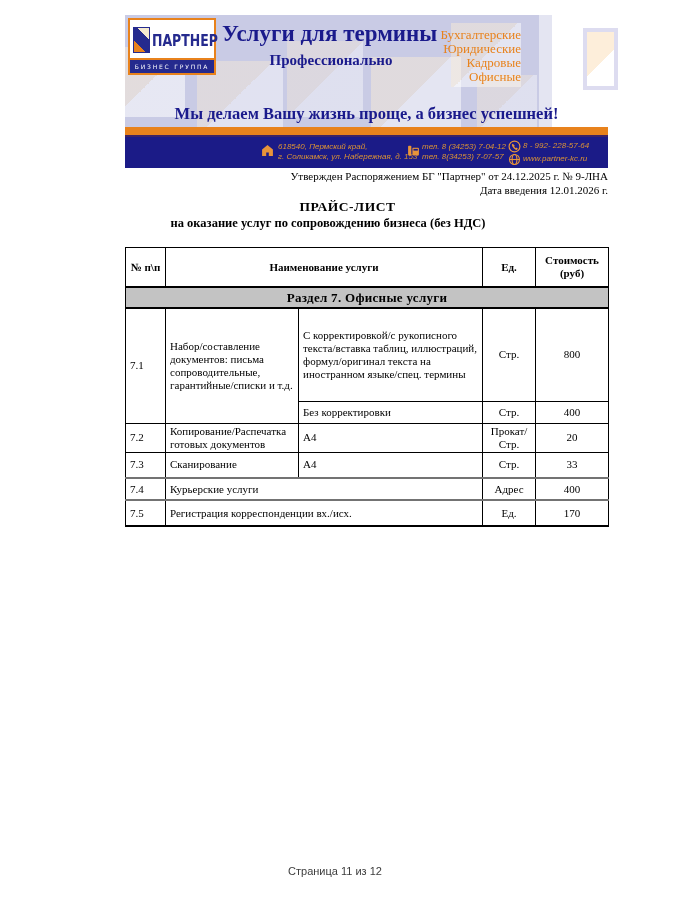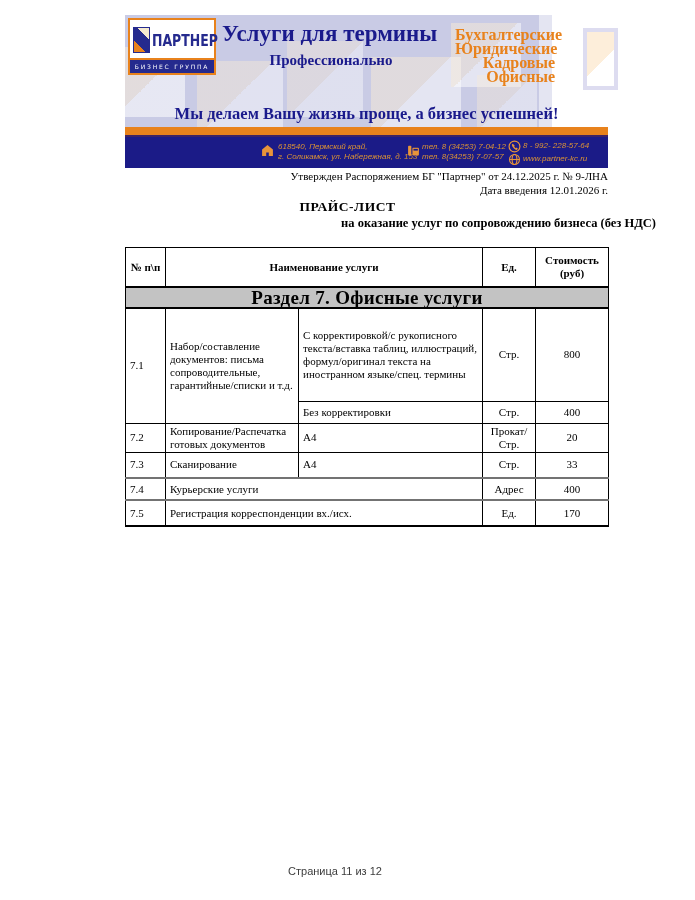--- a/index.html
+++ b/index.html
@@ -23,22 +23,22 @@
   .logo-mark { width:15px; height:24px; flex:0 0 15px; border:1px solid #252a8e; margin-right:2px;
     background:linear-gradient(45deg,#e8821c 30%, #252a8e 30% 70%, #f5ead0 70%); }
   .logo-word { font-family:"DejaVu Sans", sans-serif; font-weight:bold; font-size:16px; color:#252a8e;
     transform:scaleX(0.78); transform-origin:left center; white-space:nowrap; }
   .logo-bottom { height:13px; background:#252a8e; border-top:2px solid #e8821c; color:#fff;
     font-family:"DejaVu Sans", sans-serif; font-size:6px; letter-spacing:1.8px; text-align:center; line-height:13px; }
 
   .header-title { position:absolute; left:97px; top:6px; font-size:23px; font-weight:bold; color:#1a1a8c; z-index:3; white-space:nowrap; }
   .header-subtitle { position:absolute; left:97px; top:37px; width:218px; text-align:center;
     font-size:15px; font-weight:bold; color:#1a1a8c; z-index:3; }
-  .services { position:absolute; left:330px; top:13px; width:100px; text-align:right; z-index:3;
-    font-size:16px; font-weight:bold; color:#e8821c; line-height:14px; }
+  .services { position:absolute; left:296px; top:13px; width:100px; text-align:right; z-index:3;
+    font-size:13px; font-weight:normal; color:#e8821c; line-height:14px; }
   .slogan { position:absolute; left:0; top:89px; width:483px; text-align:center;
     font-size:16.5px; font-weight:bold; color:#1a1a8c; z-index:3; white-space:nowrap; }
 
   
   .contact-bar { position:absolute; left:125px; top:127px; width:483px; height:41px; }
   .contact-stripe { height:8px; background:#e8821c; border-bottom:2px solid #3d2366; }
   .contact-main { position:relative; height:31px; background:#1b1b87; color:#dd9434;
     font-family:"Liberation Sans", sans-serif; font-size:8px; line-height:10px;font-style:italic; }
   .contact-main .ic { position:absolute; width:13px; height:13px; }
   .ic svg { display:block; width:100%; height:100%; }
@@ -49,29 +49,29 @@
   .viber-icon { left:383px; top:3px; width:11px; height:11px; }
   .mobile-text{ position:absolute; left:398px; top:4px; }
   .globe-icon { left:383px; top:16px; width:11px; height:11px; }
   .site-text  { position:absolute; left:398px; top:17px; }
 
   
   .approval { position:absolute; left:125px; top:170px; width:483px; text-align:right;
     font-size:11px; line-height:13.5px; }
   .doc-title { position:absolute; left:0; top:199px; width:695px; text-align:center;
     font-weight:bold; font-size:13.5px; letter-spacing:0.5px; }
-  .doc-subtitle { position:absolute; left:0; top:216px; width:656px; text-align:right;
+  .doc-subtitle { position:absolute; left:0; top:216px; width:656px; text-align:center;
     font-weight:bold; font-size:12.5px; }
 
   
   .price-table { position:absolute; left:125px; top:247px; width:483px;
     border-collapse:collapse; table-layout:fixed; font-size:11px; }
   .price-table th, .price-table td { border:1px solid #000; padding:1px 4px; vertical-align:middle; line-height:13px; }
   .price-table th { font-weight:bold; text-align:center; height:36px; border-bottom:2px solid #000; }
-  .section-row td { background:#c3c3c3; font-weight:bold; font-size:19px; text-align:center;
+  .section-row td { background:#c3c3c3; font-weight:bold; font-size:13px; text-align:center;
     height:17px; border-top:2px solid #000; border-bottom:2px solid #000; letter-spacing:0.3px; }
   .c-center { text-align:center; }
   .c-left { text-align:left; }
   .thick-top td { border-top:2px solid #737373; }
   .thick-bottom td { border-bottom:2px solid #000; }
 
   
   .page-footer { position:absolute; left:0; top:865px; width:648px; text-align:center;
     font-family:"Liberation Sans", sans-serif; font-size:11px; color:#3c3c3c;padding-left:11px; }
 </style>

